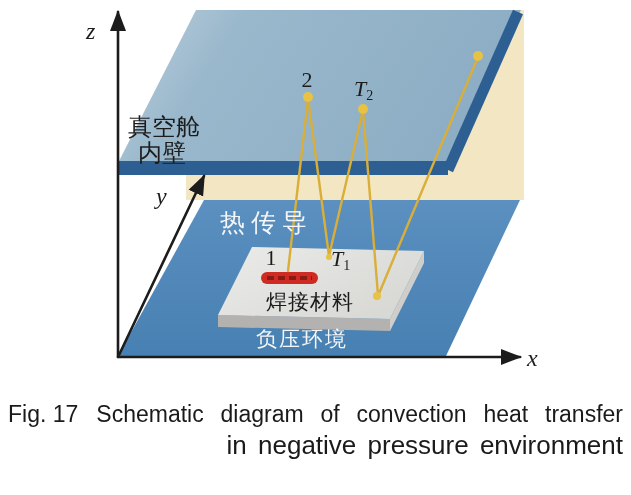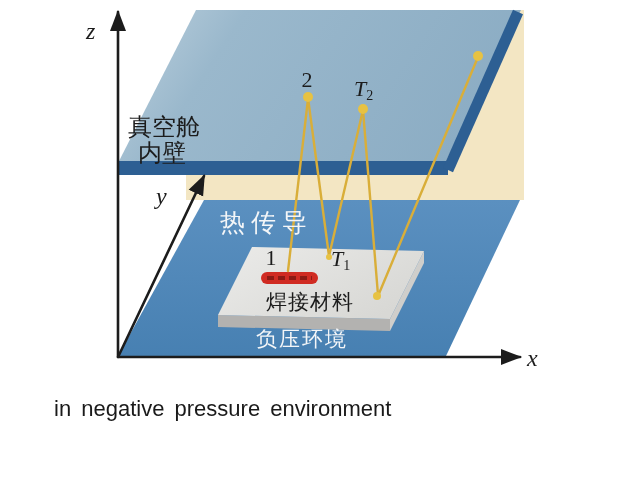--- a/index.html
+++ b/index.html
@@ -5,21 +5,21 @@
   html,body{margin:0;padding:0;background:#ffffff;}
   #page{position:relative;width:631px;height:495px;background:#ffffff;overflow:hidden;
         font-family:"Liberation Sans",sans-serif;color:#1a1a1a;}
   #diagram{position:absolute;left:0;top:0;}
   .caption{position:absolute;left:8px;right:8px;top:393px;}
   .cap-zh{text-align:center;font-weight:bold;font-size:24px;line-height:30px;
           font-family:"DejaVu Sans","Liberation Sans",sans-serif;letter-spacing:1px;}
   .cap-en1{display:flex;font-size:23px;line-height:31px;margin-top:6px;}
   .cap-en1 .prefix{white-space:nowrap;}
   .cap-en1 .rest{flex:1;margin-left:18px;text-align:justify;text-align-last:justify;}
-  .cap-en2{font-size:22px;line-height:31px;text-align:left;padding-left:46px;word-spacing:4px;}
+  .cap-en2{font-size:26px;line-height:31px;text-align:right;padding-left:46px;word-spacing:4px;}
   svg text{user-select:none;}
 </style>
 </head>
 <body>
 
 <div id="page">
 
   <svg id="diagram" width="631" height="392" viewBox="0 0 631 392">
     <defs>
       <linearGradient id="wallGrad" x1="0" y1="0" x2="1" y2="0.25">
@@ -86,16 +86,20 @@
     <text x="266" y="309" font-size="21" letter-spacing="1" font-family="DejaVu Sans,sans-serif" fill="#1c1c1c">焊接材料</text>
     <text x="256" y="346" font-size="21" letter-spacing="2" font-family="DejaVu Sans,sans-serif" fill="#f4f6f8">负压环境</text>
 
     <text x="307" y="87" text-anchor="middle" font-size="22" font-family="Liberation Serif,serif" fill="#1c1c1c">2</text>
     <text x="354" y="96" font-family="Liberation Serif,serif" font-size="22" fill="#1c1c1c"><tspan font-style="italic">T</tspan><tspan font-size="14" dy="4">2</tspan></text>
     <text x="271" y="265" text-anchor="middle" font-size="22" font-family="Liberation Serif,serif" fill="#1c1c1c">1</text>
     <text x="331" y="266" font-family="Liberation Serif,serif" font-size="22" fill="#1c1c1c"><tspan font-style="italic">T</tspan><tspan font-size="14" dy="4">1</tspan></text>
   </svg>
 
   <div class="caption">
+    <div class="cap-en1">
+      <span class="prefix">Fig. 17</span>
+      <span class="rest">Schematic diagram of convection heat transfer</span>
+    </div>
     <div class="cap-en2">in negative pressure environment</div>
   </div>
 
 </div>
 
 </body></html>

